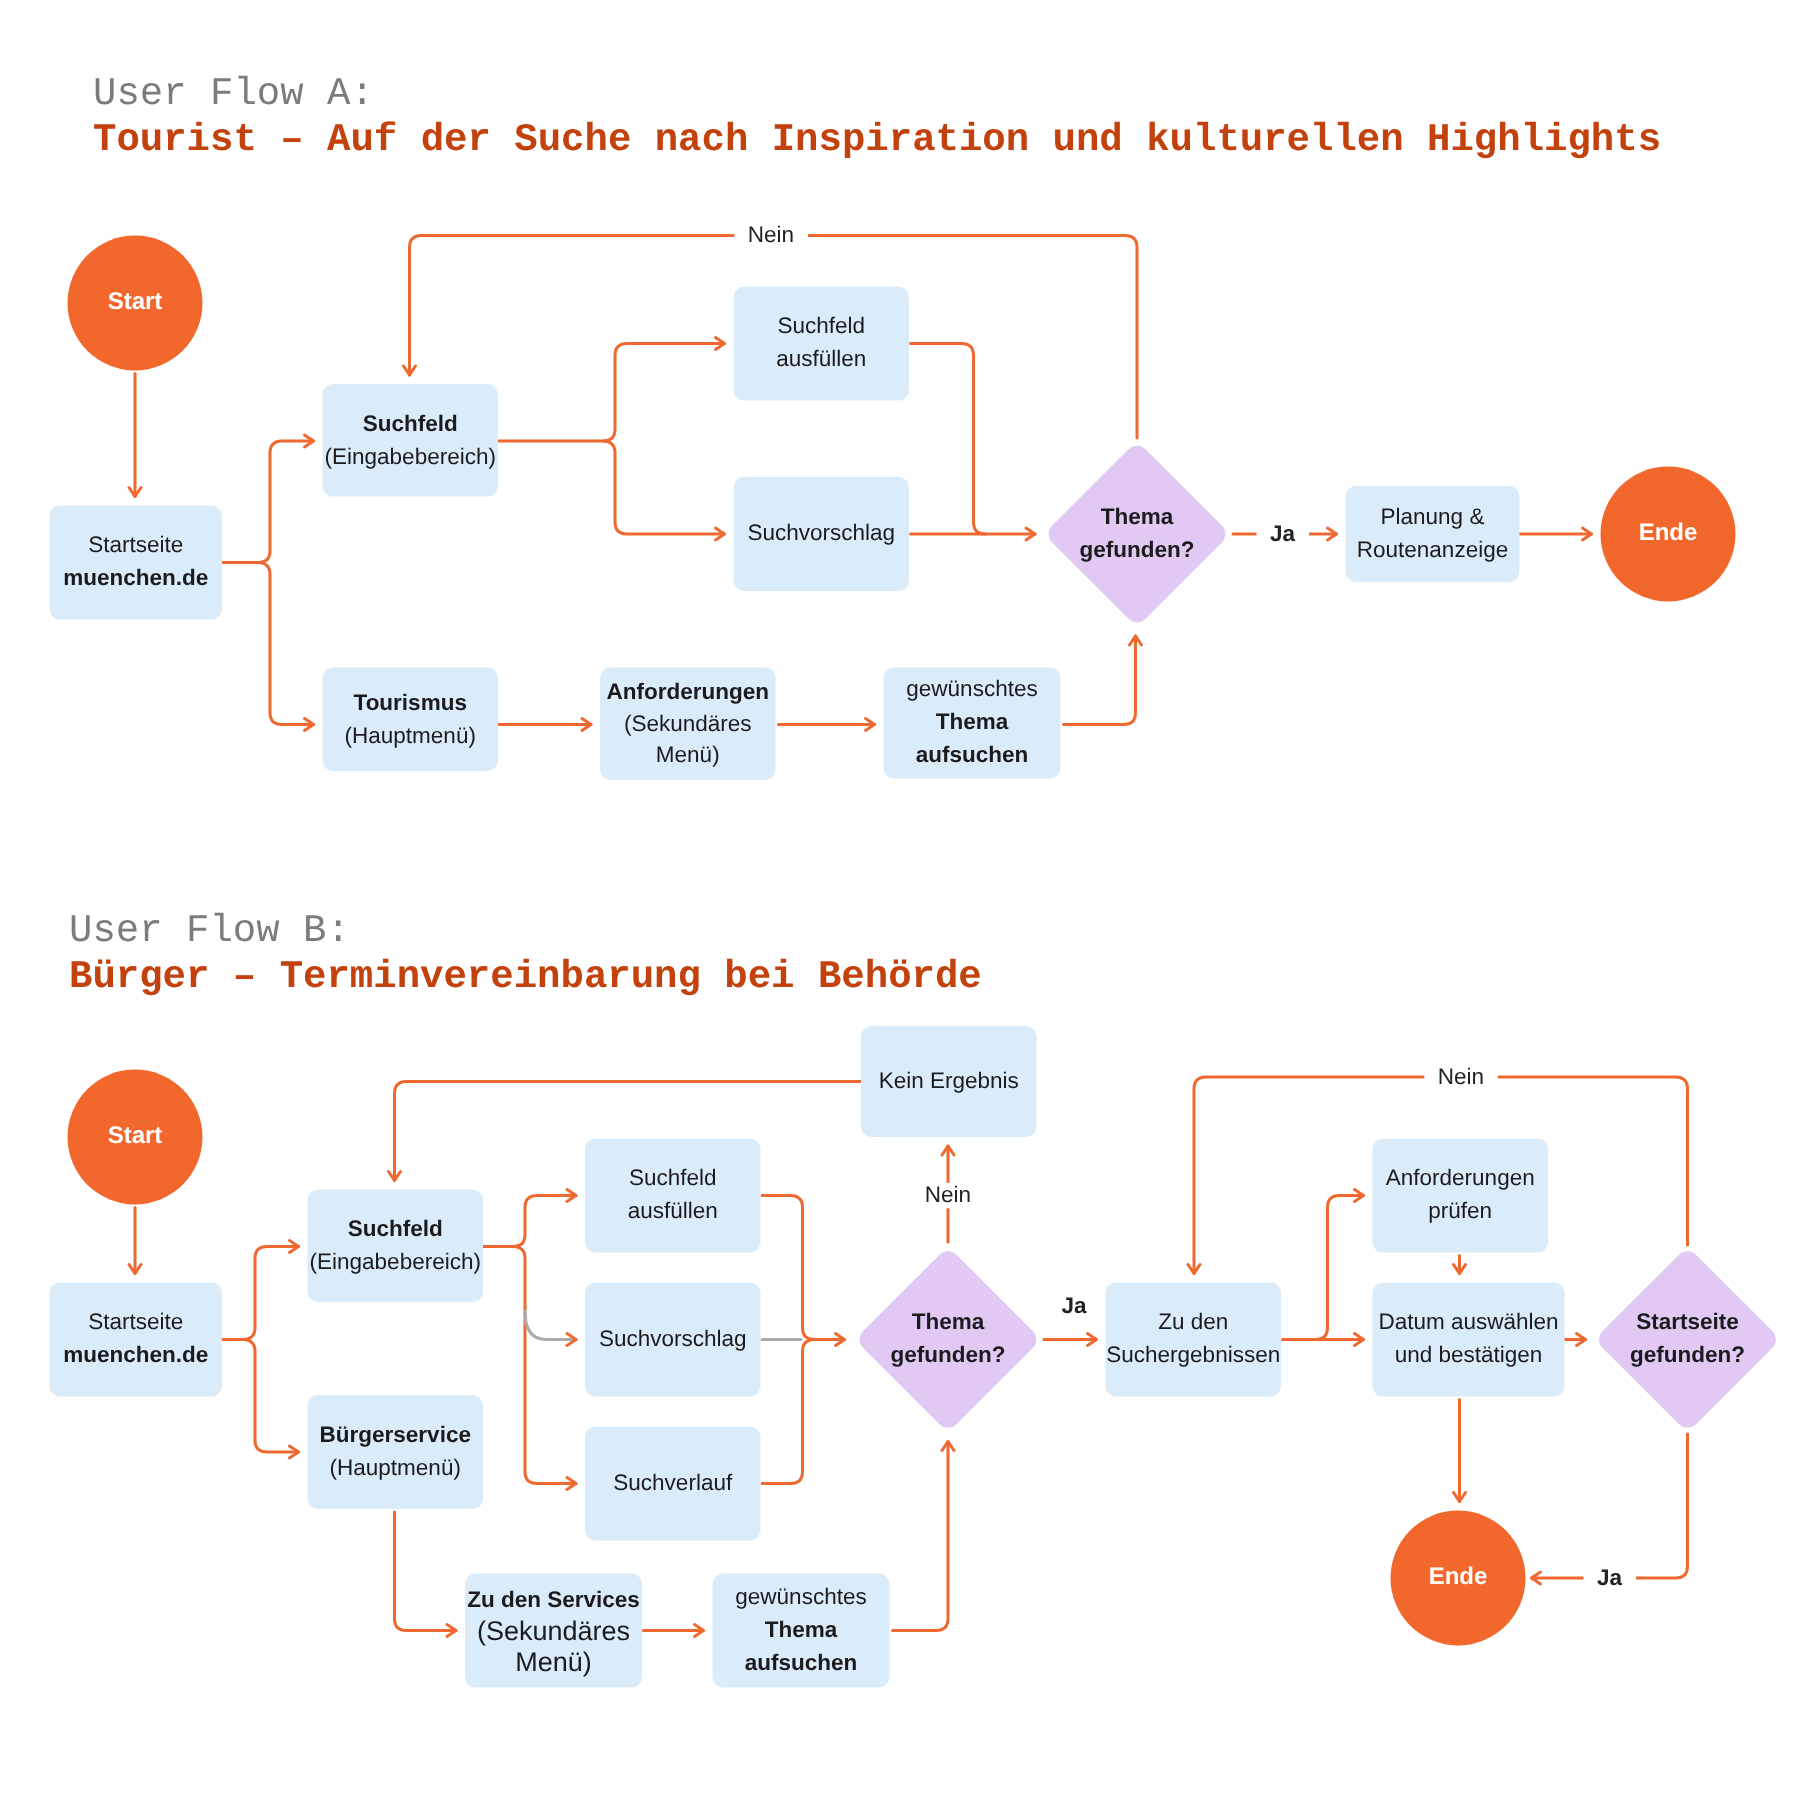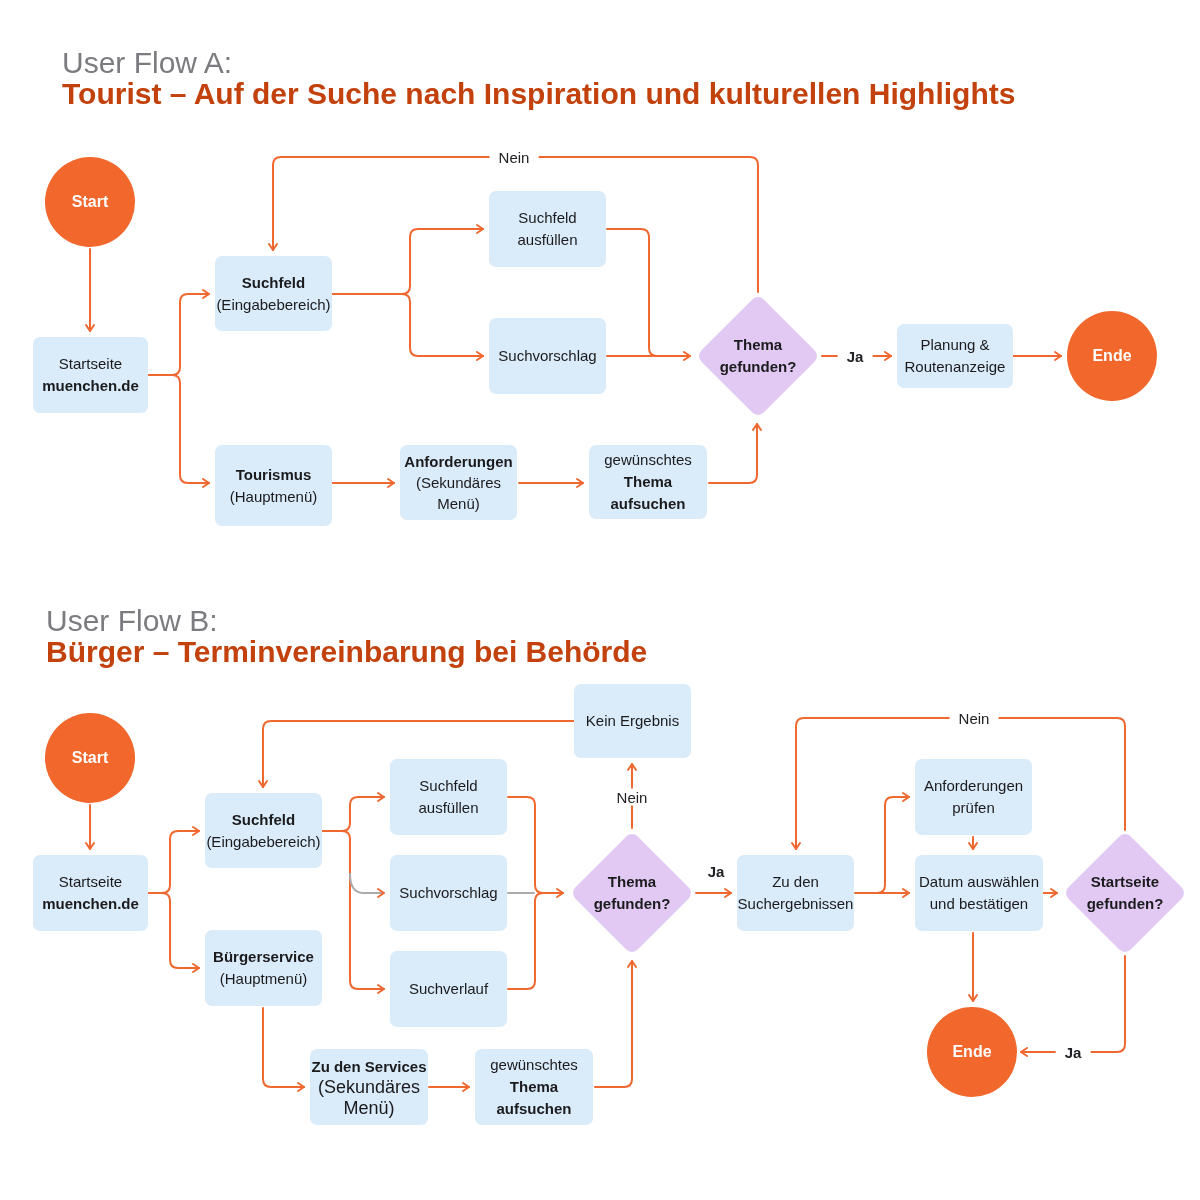--- a/index.html
+++ b/index.html
@@ -2,21 +2,21 @@
 <html><head>
 <meta charset="utf-8">
 <style>
   html,body{margin:0;padding:0;background:#ffffff;}
   body{width:1200px;height:1200px;font-family:"Liberation Sans",sans-serif;}
   .canvas{position:relative;width:1200px;height:1200px;background:#ffffff;overflow:hidden;}
   svg.connectors{position:absolute;left:0;top:0;width:1200px;height:1200px;}
   svg.connectors path{fill:none;stroke:#EF6830;stroke-width:2;stroke-linecap:round;}
   svg.connectors path.gray{stroke:#ABABAB;}
 
-  .flow-title{position:absolute;font-size:30px;line-height:31px;white-space:nowrap;}
+  .flow-title{position:absolute;font-size:26px;line-height:31px;white-space:nowrap;font-family:Liberation Mono, monospace;}
   .flow-title .t1{color:#7c7c80;font-weight:400;}
   .flow-title .t2{color:#c2410c;font-weight:700;}
 
   .node{position:absolute;display:flex;flex-direction:column;align-items:center;justify-content:center;
         text-align:center;font-size:15px;line-height:22px;color:#1b1b1d;}
   .box{background:#DAEBF9;border-radius:7px;}
   .circle{background:#F2672C;border-radius:50%;color:#ffffff;font-weight:700;font-size:16px;}
   .diamond{background:transparent;}
   .diamond .bg{position:absolute;left:50%;top:50%;width:88px;height:88px;
                transform:translate(-50%,-50%) rotate(45deg);background:#E1C9F3;border-radius:8px;}
@@ -107,21 +107,21 @@
     <div class="txt">Thema</div>
     <div class="txt">gefunden?</div>
   </div>
   <div class="node box" style="left:897px;top:324px;width:116px;height:64px;">
     <div>Planung &amp;</div>
     <div>Routenanzeige</div>
   </div>
   <div class="node circle" style="left:1067px;top:311px;width:90px;height:90px;">
     <div>Ende</div>
   </div>
-  <div class="node box" style="left:215px;top:445px;width:117px;height:81px;">
+  <div class="node box" style="left:215px;top:445px;width:117px;height:69px;">
     <div class="b">Tourismus</div>
     <div>(Hauptmenü)</div>
   </div>
   <div class="node box" style="left:400px;top:445px;width:117px;height:75px;line-height:21px;">
     <div class="b">Anforderungen</div>
     <div>(Sekundäres</div>
     <div>Menü)</div>
   </div>
   <div class="node box" style="left:589px;top:445px;width:118px;height:74px;">
     <div>gewünschtes</div>

